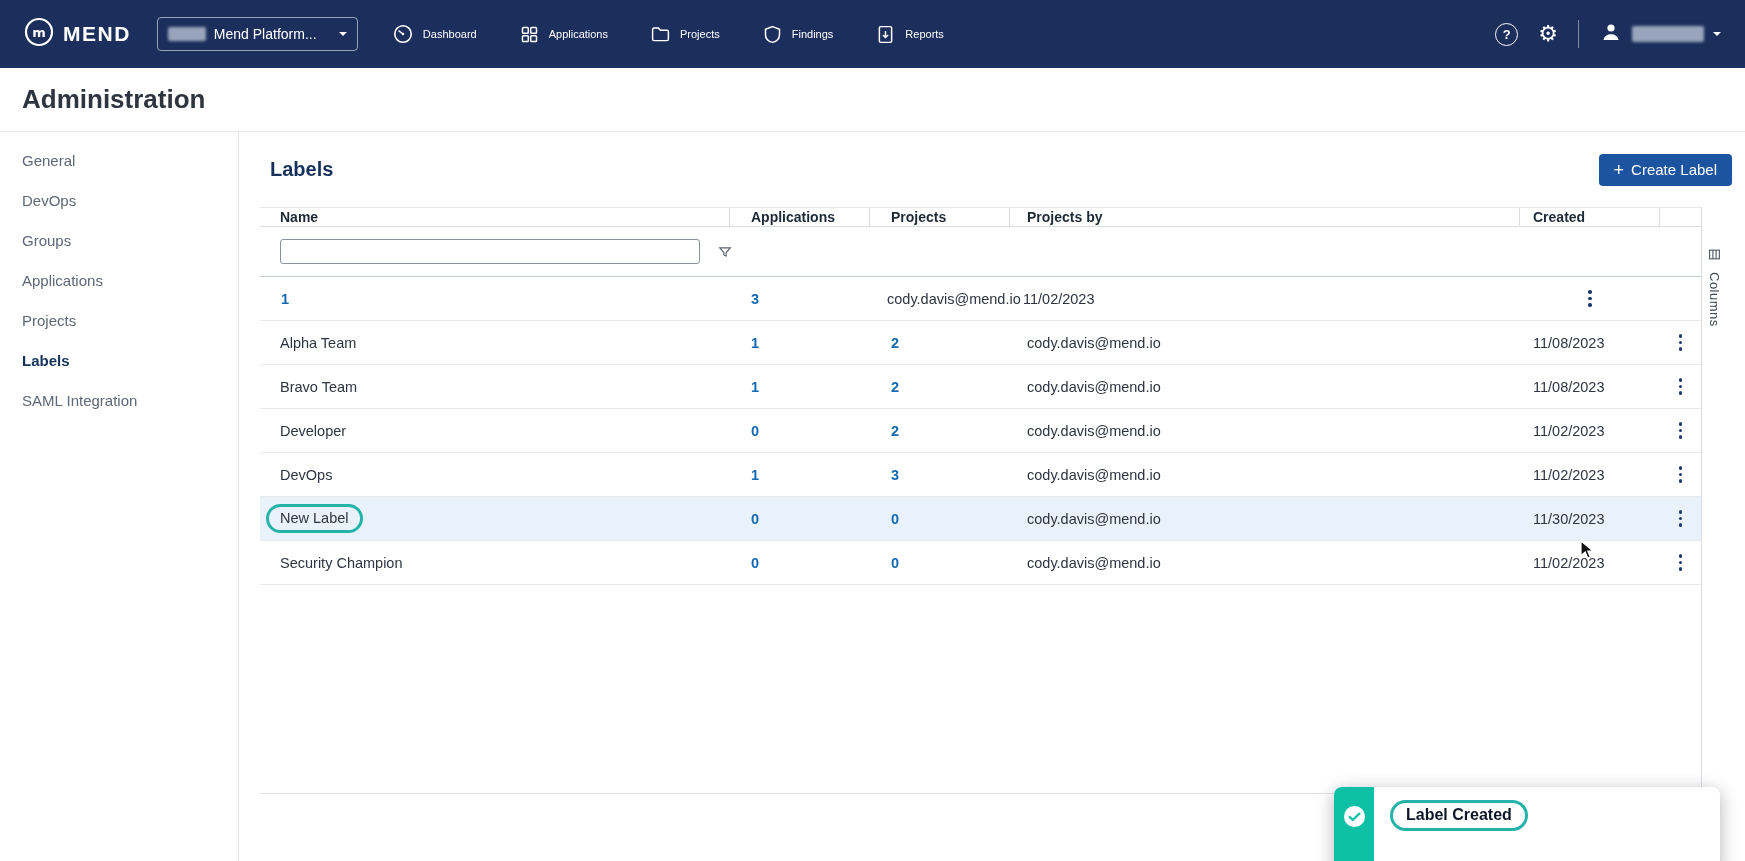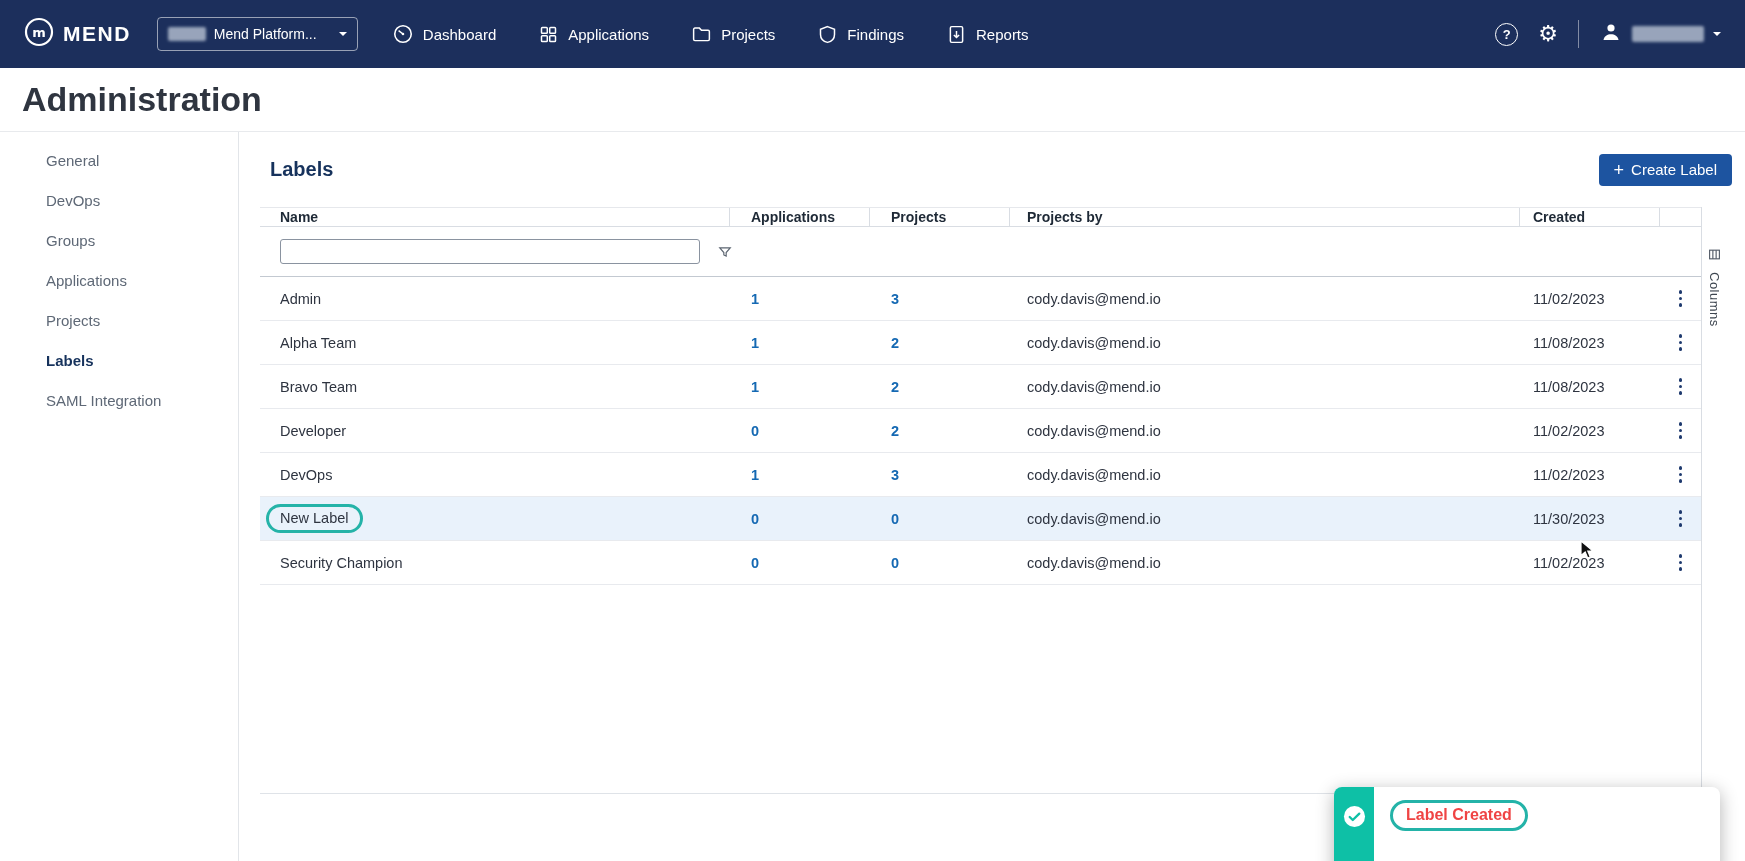--- a/index.html
+++ b/index.html
@@ -22,37 +22,37 @@
   .brand-name{font-size:21px;font-weight:800;letter-spacing:1.5px;}
   .org-dd{margin-left:26px;height:34px;width:201px;border:1px solid rgba(255,255,255,.55);border-radius:4px;
     display:flex;align-items:center;gap:8px;padding:0 10px;cursor:pointer;}
   .redacted{background:#aeb9cc;border-radius:2px;filter:blur(1.5px);opacity:.85;}
   .org-redacted{width:38px;height:14px;}
   .org-label{font-size:14px;white-space:nowrap;overflow:hidden;}
   .chev{width:0;height:0;border:4.5px solid transparent;border-top-color:#fff;margin-top:4px;margin-left:auto;}
   .nav-items{display:flex;align-items:center;gap:42px;margin-left:34px;}
   .nav-item{display:flex;align-items:center;gap:9px;cursor:pointer;}
   .nav-icon{display:flex;align-items:center;}
-  .nav-label{font-size:15px;}
+  .nav-label{font-size:11px;}
   .topnav-right{margin-left:auto;display:flex;align-items:center;gap:20px;}
   .help-circ{width:23px;height:23px;border:1.7px solid #fff;border-radius:50%;display:flex;align-items:center;justify-content:center;
     font-size:13px;font-weight:700;cursor:pointer;}
   .gear{font-size:22px;line-height:1;cursor:pointer;font-family:"DejaVu Sans",sans-serif;}
   .nav-divider{width:1px;height:28px;background:rgba(255,255,255,.45);}
   .user-area{display:flex;align-items:center;gap:9px;cursor:pointer;}
   .user-redacted{width:72px;height:16px;}
 
   
   .page-header{height:64px;display:flex;align-items:center;padding-left:22px;border-bottom:1px solid #e8eaed;}
-  .page-title{font-size:34px;color:#2f3540;}
+  .page-title{font-size:26px;color:#2f3540;}
 
   
   .body{display:flex;height:729px;}
   .sidebar{width:239px;border-right:1px solid #e2e5e9;padding-top:8px;flex:none;}
-  .side-item{height:40px;display:flex;align-items:center;padding-left:46px;font-size:15px;color:#5e6876;cursor:pointer;}
+  .side-item{height:40px;display:flex;align-items:center;padding-left:22px;font-size:15px;color:#5e6876;cursor:pointer;}
   .side-item.active{color:var(--heading-blue);font-weight:700;}
   .content{flex:1;padding:0 13px 0 21px;position:relative;}
 
   .content-head{height:75px;display:flex;align-items:center;justify-content:space-between;padding-left:10px;}
   .section-title{font-size:20px;font-weight:700;color:var(--heading-blue);}
   .create-btn{height:32px;background:var(--accent-blue);color:#fff;border:none;border-radius:4px;
     display:flex;align-items:center;gap:7px;padding:0 15px;font-size:15px;cursor:pointer;font-family:inherit;}
   .plus-glyph{font-size:18px;font-weight:400;line-height:1;}
 
   
@@ -89,21 +89,21 @@
   
   .columns-tab{width:24px;padding-top:40px;display:flex;flex-direction:column;align-items:center;gap:7px;cursor:pointer;}
   .cols-label{writing-mode:vertical-rl;font-size:13px;color:#3e4650;letter-spacing:.5px;}
 
   
   .toast{position:absolute;right:25px;bottom:-14px;width:386px;height:88px;background:#fff;border-radius:8px 8px 0 0;
     box-shadow:0 4px 18px rgba(0,0,0,.30);display:flex;overflow:hidden;z-index:20;}
   .toast-strip{width:40px;background:var(--toast-teal);display:flex;justify-content:center;padding-top:18px;flex:none;}
   .toast-body{flex:1;padding:13px 16px 0 16px;}
   .toast-pill{display:inline-block;border:3px solid var(--teal);border-radius:16px;padding:3px 13px 4px;
-    font-size:16px;font-weight:700;color:#ef4444;}
+    font-size:16px;font-weight:700;color:#0f172a;}
 
   
   .cursor{position:absolute;left:1580px;top:540px;z-index:30;pointer-events:none;}
 </style>
 </head>
 <body>
 
 <div class="app">
 
   <header class="topnav">
@@ -228,23 +228,20 @@
             <input class="filter-input" type="text" value="" style="">
             <span class="funnel">
               <svg width="14" height="14" viewBox="0 0 24 24" fill="none" stroke="#5b6470" stroke-width="2">
                 <path d="M3 5h18l-7 8v6l-4-2v-4z"></path>
               </svg>
             </span>
           </div>
 
           <div>
               <div class="t-row">
-    <div class="t-cell c-name">
-      <span class="name-text">Admin</span>
-    </div>
     <div class="t-cell c-apps">
       <span class="num-link">1</span>
     </div>
     <div class="t-cell c-projects">
       <span class="num-link">3</span>
     </div>
     <div class="t-cell c-createdby">cody.davis@mend.io</div>
     <div class="t-cell c-created">11/02/2023</div>
     <div class="t-cell c-actions">
       <div class="dots">

